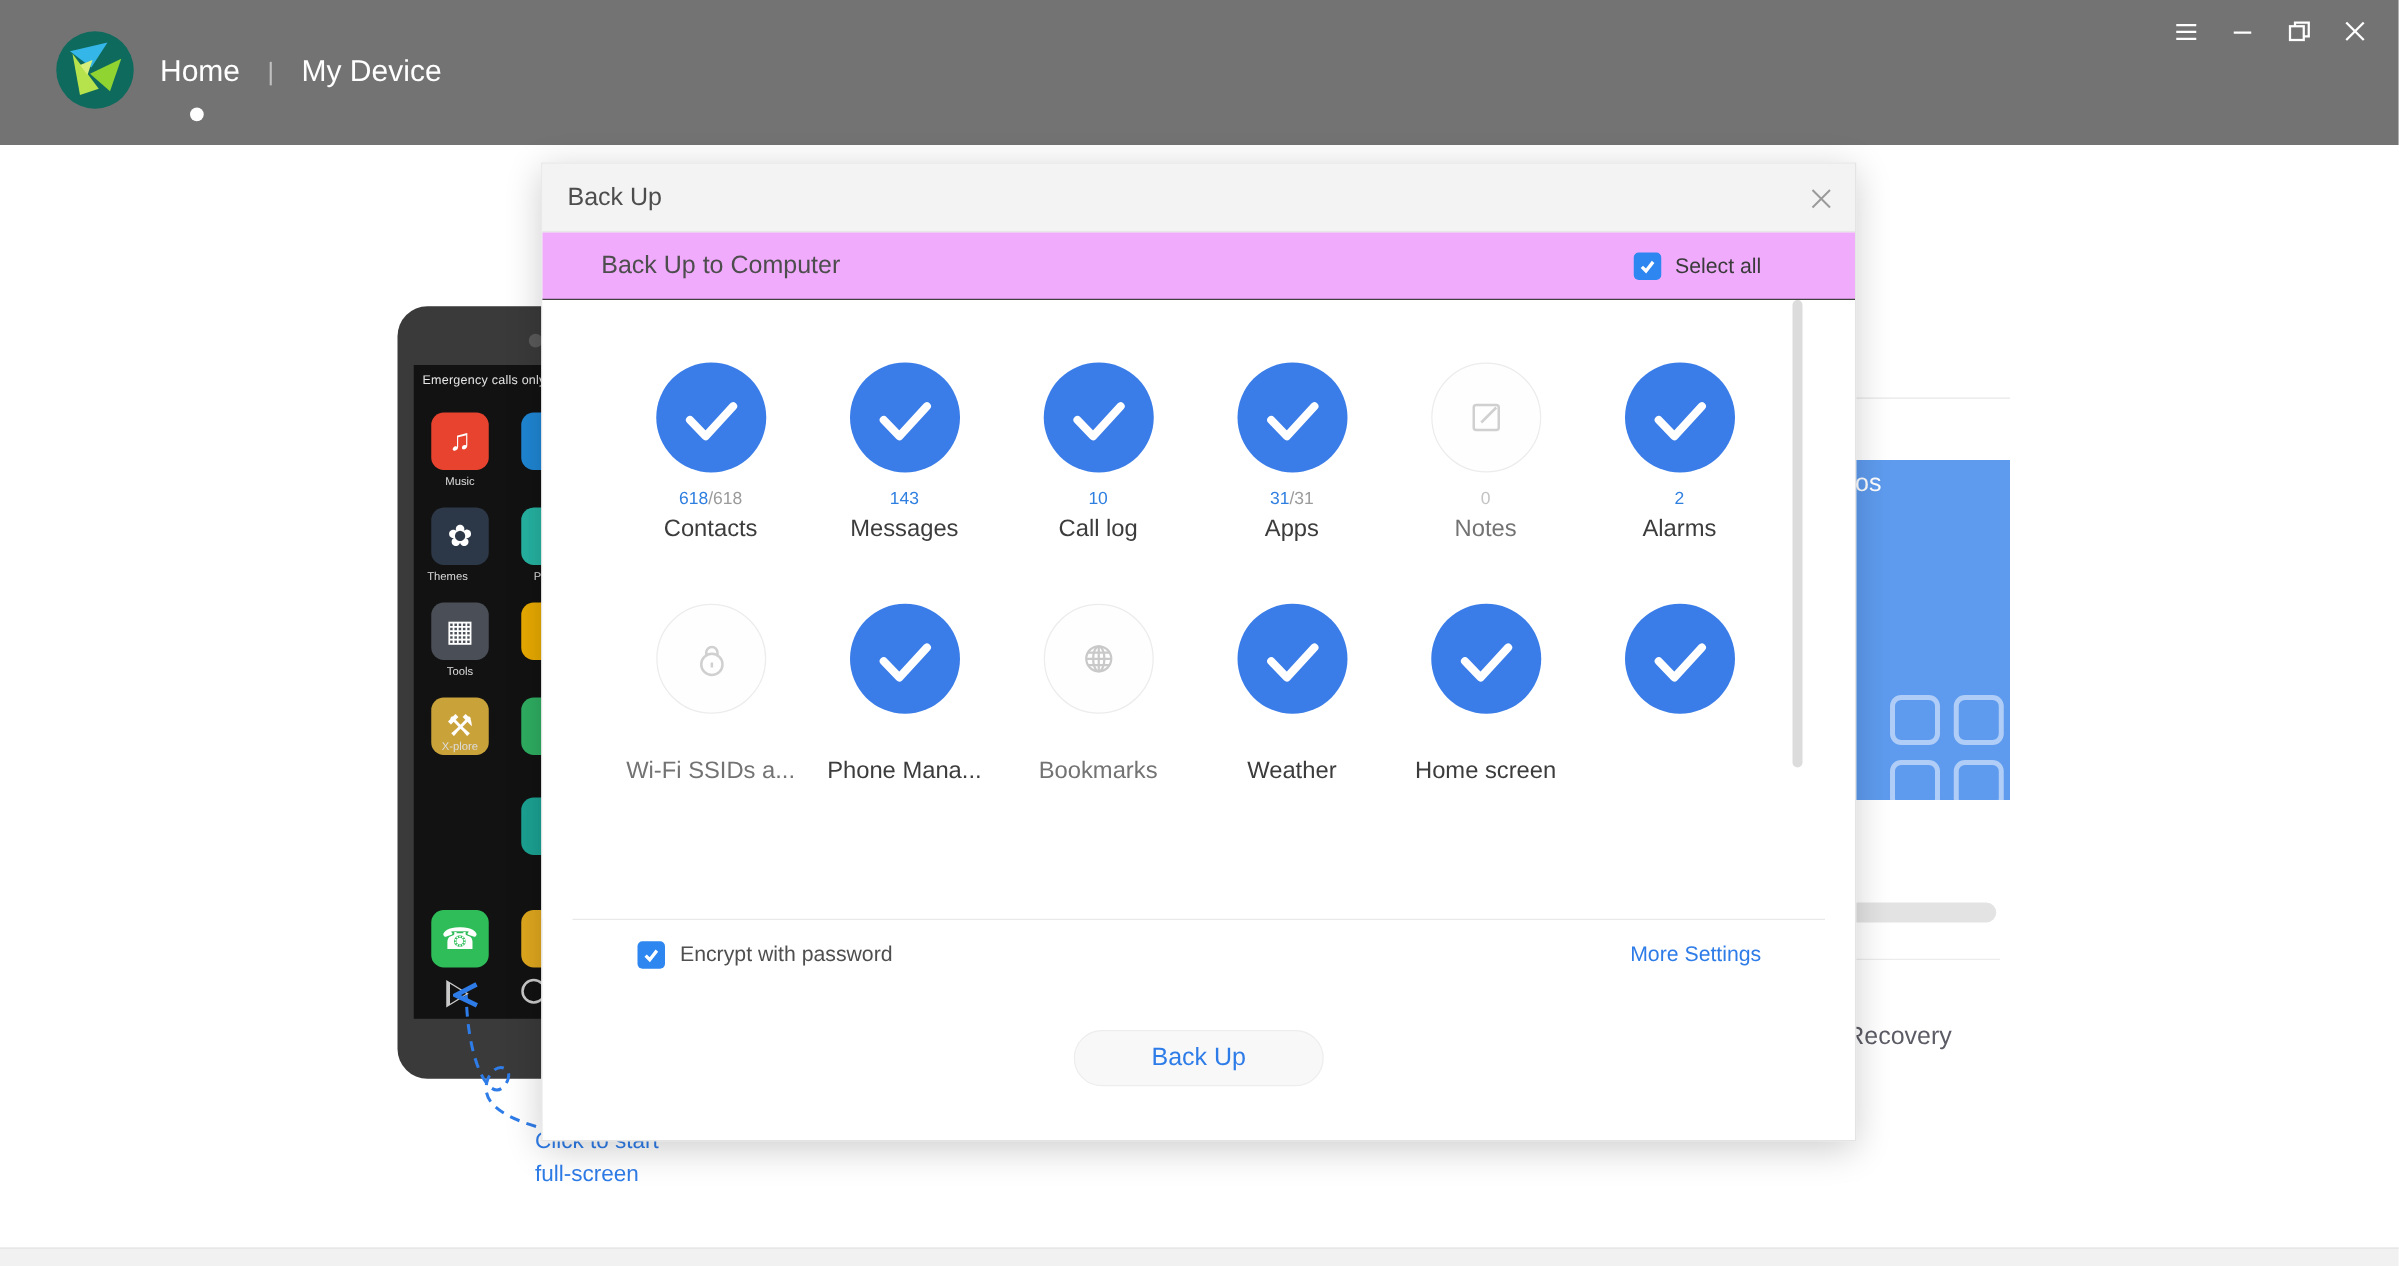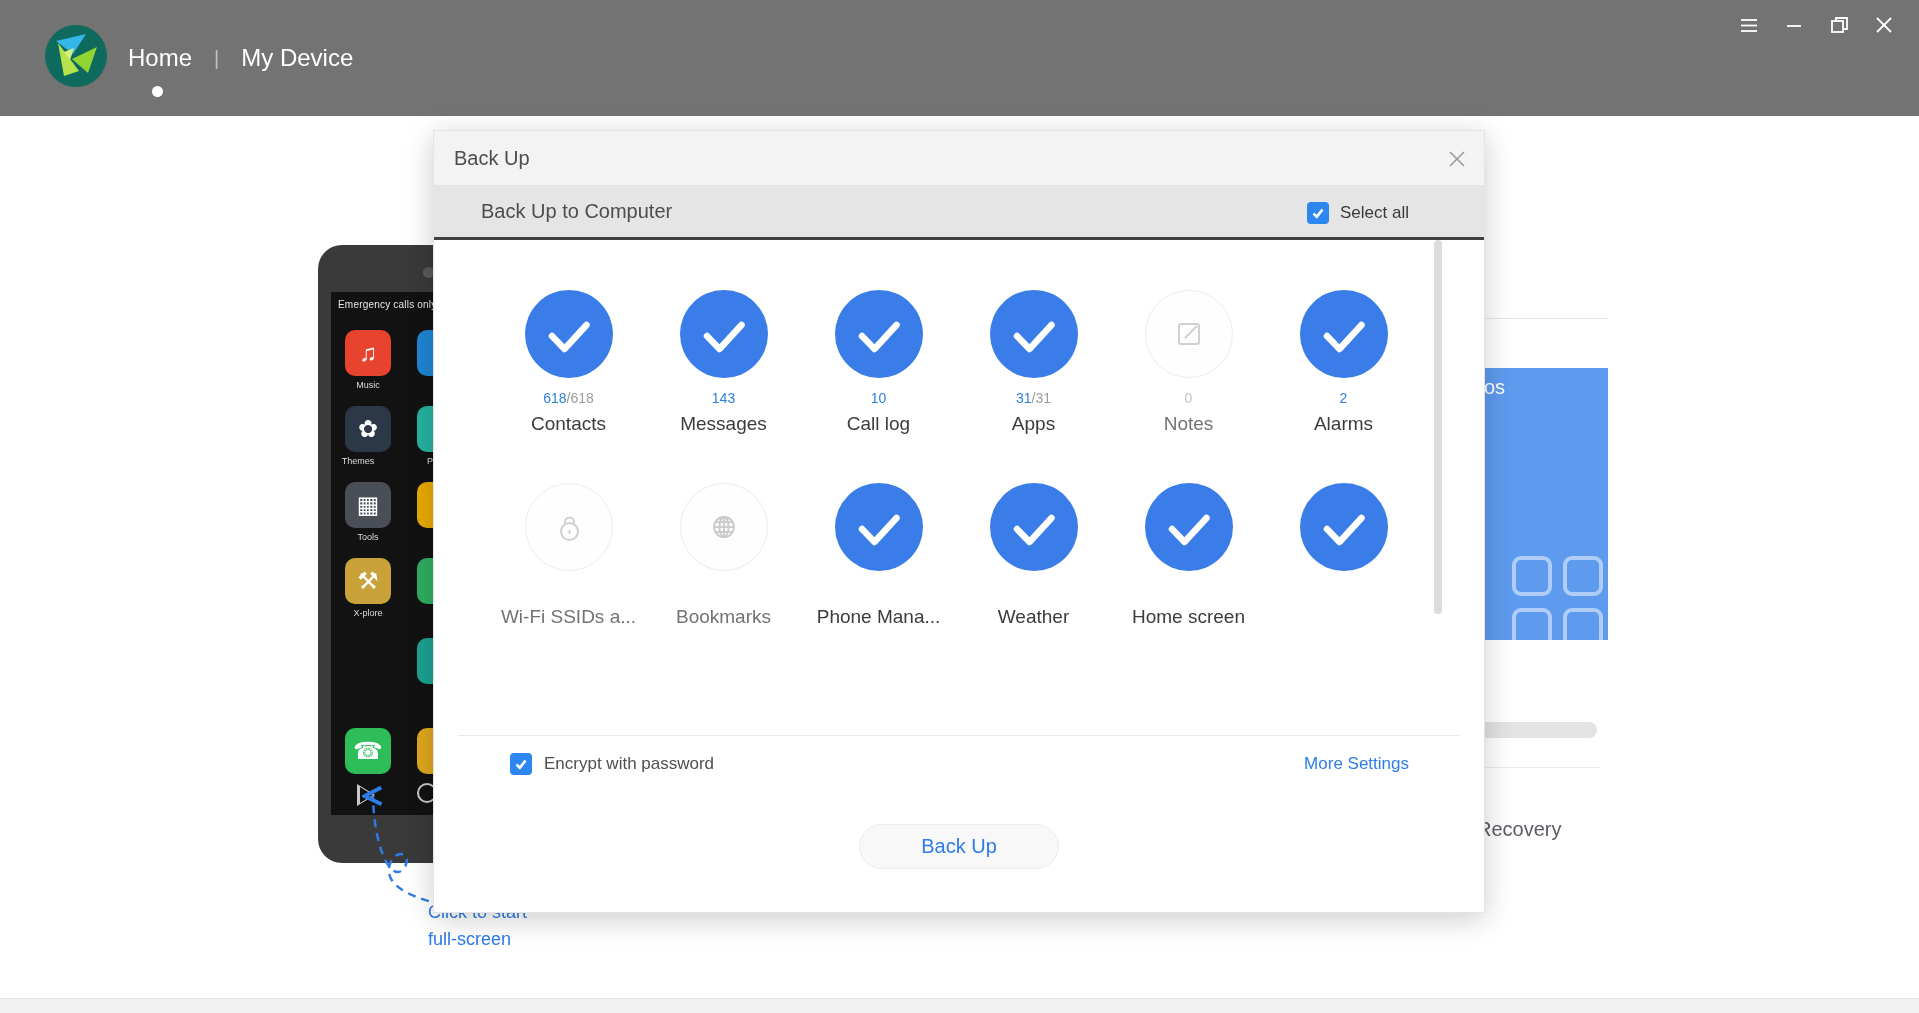--- a/index.html
+++ b/index.html
@@ -42,21 +42,21 @@
   .bg-pill { position:absolute; left:1300px; top:722px; width:297px; height:16px; border-radius:8px; background:#e3e3e3; z-index:1; }
   .bg-divider2 { position:absolute; left:1300px; top:767px; width:300px; height:1px; background:#ececec; z-index:1; }
   .bg-recovery { position:absolute; left:1477px; top:818px; font-size:20px; color:#5c5c66; z-index:1; }
 
   
   .dialog { position:absolute; left:433px; top:130px; width:1052px; height:783px; background:#fff; z-index:10; box-shadow:0 6px 28px rgba(0,0,0,.2); border:1px solid #e4e4e4; }
   .dlg-titlebar { position:relative; height:55px; background:#f3f3f3; border-bottom:1px solid #e3e3e3; display:flex; align-items:center; }
   .dlg-title { margin-left:20px; font-size:20px; color:#4d4d4d; }
   .dlg-close { position:absolute; right:12px; top:13px; width:30px; height:30px; display:flex; align-items:center; justify-content:center; cursor:pointer; }
   .dlg-close svg { stroke:#9a9a9a; stroke-width:1.6; fill:none; }
-  .dlg-subheader { position:relative; height:54px; background:#e5e5e5; border-bottom:3px solid #404040; display:flex; align-items:center; }
+  .dlg-subheader { position:relative; height:54px; background:#f0abfc; border-bottom:1px solid #404040; display:flex; align-items:center; }
   .dlg-subtitle { margin-left:47px; font-size:20px; color:#4d4d4d; }
   .selectall { position:absolute; right:75px; top:0; height:54px; display:flex; align-items:center; gap:11px; cursor:pointer; }
   .cbx { width:22px; height:22px; border-radius:4px; background:#2e86f0; display:flex; align-items:center; justify-content:center; flex:none; }
   .cbx svg { stroke:#fff; stroke-width:2.6; fill:none; }
   .selectall-label { font-size:17px; color:#3a3a3a; }
 
   .dlg-body { position:relative; height:495px; overflow:hidden; background:#fff; }
   .grid { margin-left:57px; padding-top:50px; width:930px; display:flex; flex-wrap:wrap; }
   .grid-item { width:155px; height:193px; display:flex; flex-direction:column; align-items:center; cursor:pointer; }
   .gi-circle { width:88px; height:88px; border-radius:50%; display:flex; align-items:center; justify-content:center; flex:none; }
@@ -109,21 +109,21 @@
           <div class="app-label" style="left: 86px; top: 88px;">Vi</div>
           <div class="app-icon" style="left: 14px; top: 114px; background: rgb(44, 56, 71);">✿</div>
           <div class="app-label" style="left: 4px; top: 164px;">Themes</div>
           <div class="app-icon" style="left: 86px; top: 114px; background: rgb(38, 179, 162);"></div>
           <div class="app-label" style="left: 86px; top: 164px;">Phone</div>
           <div class="app-icon" style="left: 14px; top: 190px; background: rgb(74, 79, 87);">▦</div>
           <div class="app-label" style="left: 14px; top: 240px;">Tools</div>
           <div class="app-icon" style="left: 86px; top: 190px; background: rgb(233, 171, 0);"></div>
           <div class="app-label" style="left: 86px; top: 240px;">F</div>
           <div class="app-icon" style="left: 14px; top: 266px; background: rgb(201, 162, 58);">⚒</div>
-          <div class="app-label" style="left: 14px; top: 316px;">X-plore</div>
+          <div class="app-label" style="left: 14px; top: 300px;">X-plore</div>
           <div class="app-icon" style="left: 86px; top: 266px; background: rgb(47, 174, 98);"></div>
           <div class="app-label" style="left: 86px; top: 316px;">Sh</div>
           <div class="app-icon" style="left: 86px; top: 346px; background: rgb(27, 163, 147);"></div>
           <div class="app-label" style="left: 86px; top: 396px;">Su</div>
           <div class="app-icon" style="left: 14px; top: 436px; background: rgb(46, 189, 89);">☎</div>
           <div class="app-icon" style="left: 86px; top: 436px; background: rgb(224, 168, 30);"></div>
         </div>
       <div class="nav-tri" style="left:26px;top:492px;">
           <span class="nav-tri-inner"></span>
         </div>
@@ -272,49 +272,49 @@
               <svg width="48" height="48" viewBox="0 0 48 48" fill="none" stroke="#d0d0d0" stroke-width="2">
                 <path d="M20 22 v-3 a4.5 4.5 0 0 1 9 0 v3"></path>
                 <circle cx="24.5" cy="28.5" r="8.5"></circle>
                 <line x1="24.5" y1="27" x2="24.5" y2="31"></line>
               </svg>
             </div>
             <div class="gi-count dis"></div>
             <div class="gi-label dis">Wi-Fi SSIDs a...</div>
           </div>
           <div class="grid-item">
+            <div class="gi-circle checked">
+              <svg width="88" height="88" viewBox="0 0 88 88" fill="none" stroke="#fff" stroke-width="6.5" stroke-linecap="round" stroke-linejoin="round">
+                <polyline points="27,46 39.5,59 61.5,35"></polyline>
+              </svg>
+            </div>
+            <div class="gi-count"></div>
+            <div class="gi-label">Phone Mana...</div>
+          </div>
+          <div class="grid-item">
             <div class="gi-circle disabled">
               <svg width="48" height="48" viewBox="0 0 48 48" fill="none" stroke="#c9c9c9" stroke-width="1.8">
                 <circle cx="24" cy="24" r="10"></circle>
                 <ellipse cx="24" cy="24" rx="4.5" ry="10"></ellipse>
                 <line x1="14" y1="24" x2="34" y2="24"></line>
                 <line x1="15.5" y1="19" x2="32.5" y2="19"></line>
                 <line x1="15.5" y1="29" x2="32.5" y2="29"></line>
                 <line x1="24" y1="14" x2="24" y2="34"></line>
               </svg>
             </div>
             <div class="gi-count dis"></div>
             <div class="gi-label dis">Bookmarks</div>
           </div>
           <div class="grid-item">
             <div class="gi-circle checked">
               <svg width="88" height="88" viewBox="0 0 88 88" fill="none" stroke="#fff" stroke-width="6.5" stroke-linecap="round" stroke-linejoin="round">
                 <polyline points="27,46 39.5,59 61.5,35"></polyline>
               </svg>
             </div>
             <div class="gi-count"></div>
-            <div class="gi-label">Phone Mana...</div>
-          </div>
-          <div class="grid-item">
-            <div class="gi-circle checked">
-              <svg width="88" height="88" viewBox="0 0 88 88" fill="none" stroke="#fff" stroke-width="6.5" stroke-linecap="round" stroke-linejoin="round">
-                <polyline points="27,46 39.5,59 61.5,35"></polyline>
-              </svg>
-            </div>
-            <div class="gi-count"></div>
             <div class="gi-label">Weather</div>
           </div>
           <div class="grid-item">
             <div class="gi-circle checked">
               <svg width="88" height="88" viewBox="0 0 88 88" fill="none" stroke="#fff" stroke-width="6.5" stroke-linecap="round" stroke-linejoin="round">
                 <polyline points="27,46 39.5,59 61.5,35"></polyline>
               </svg>
             </div>
             <div class="gi-count"></div>
             <div class="gi-label">Home screen</div>

